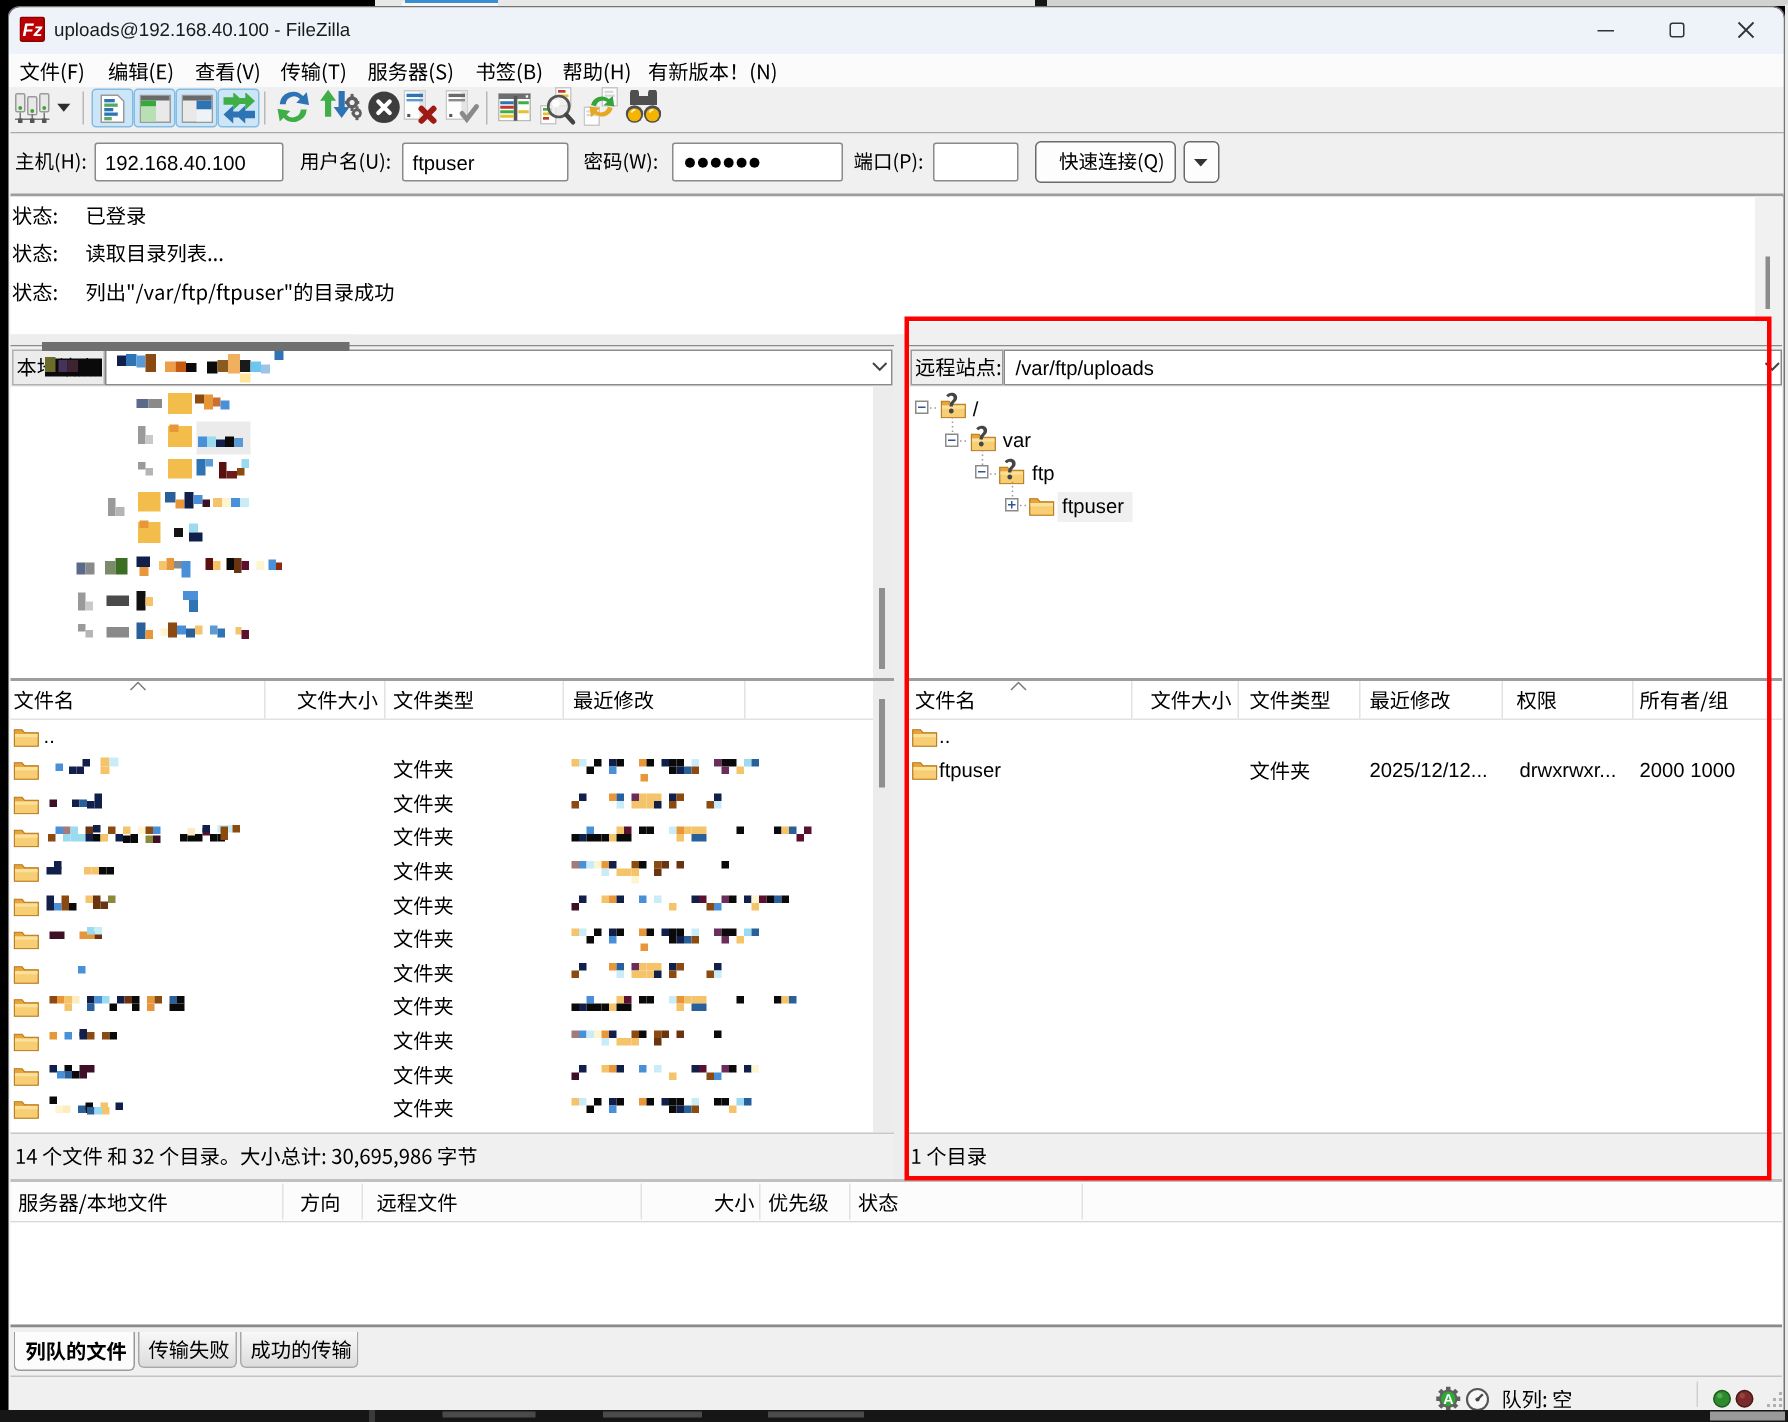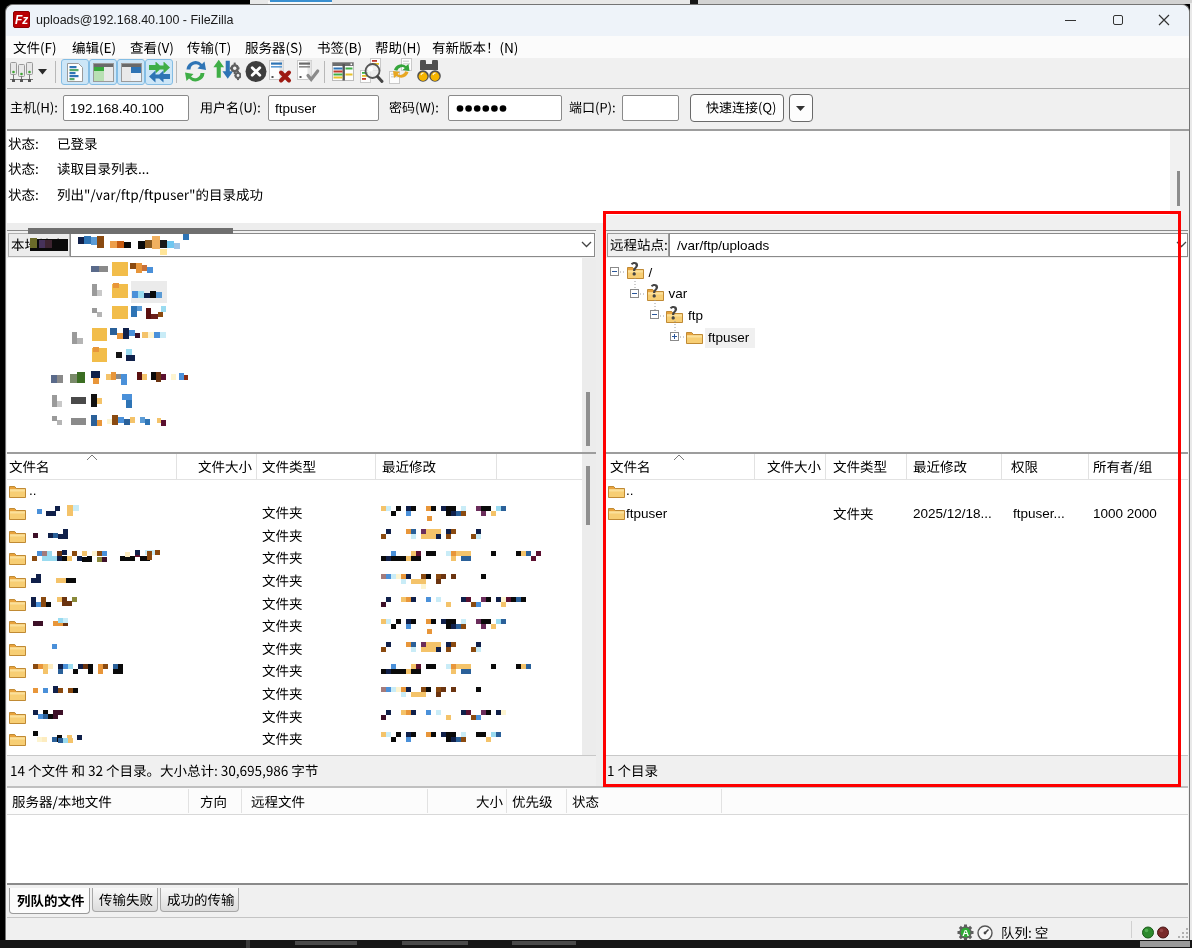--- a/index.html
+++ b/index.html
@@ -1063,23 +1063,23 @@
 <path d="M0.5,2.5 h5.2 l1.6,2 h9.2 v9 h-16 z" fill="#e8a33d" stroke="#b27719" stroke-width="0.8"></path>
 <path d="M1,5.3 h15 v7.7 h-15 z" fill="#f7ce74"></path>
 <path d="M1,5.3 h15 v2.2 h-15 z" fill="#fbe09a"></path>
 </svg>
 <div style="position:absolute;left:626px;top:506px;font-size:13.5px;color:#000;font-weight:normal;white-space:pre;">ftpuser</div>
 <svg style="position:absolute;left:833px;top:506.5px;overflow:visible" width="42" height="19">
     <g transform="translate(0,11.9)">
       <path d="M5.7 -11.1C6.1 -10.4 6.5 -9.5 6.7 -9.0L7.8 -9.4C7.6 -9.9 7.2 -10.8 6.8 -11.4ZM0.7 -9.0V-8.0H2.8C3.6 -5.9 4.6 -4.1 6.0 -2.7C4.5 -1.5 2.7 -0.5 0.5 0.1C0.7 0.3 1.0 0.8 1.1 1.1C3.4 0.3 5.3 -0.6 6.8 -2.0C8.3 -0.6 10.1 0.4 12.4 1.0C12.5 0.7 12.8 0.3 13.1 0.1C10.9 -0.5 9.1 -1.4 7.6 -2.7C8.9 -4.1 10.0 -5.8 10.7 -8.0H12.9V-9.0ZM6.8 -3.4C5.5 -4.7 4.5 -6.2 3.8 -8.0H9.6C8.9 -6.1 8.0 -4.6 6.8 -3.4Z M17.8 -4.6V-3.6H21.7V1.1H22.7V-3.6H26.4V-4.6H22.7V-7.6H25.8V-8.6H22.7V-11.2H21.7V-8.6H19.8C20.0 -9.2 20.2 -9.8 20.3 -10.5L19.3 -10.7C19.0 -8.9 18.5 -7.2 17.7 -6.0C17.9 -5.9 18.3 -5.7 18.5 -5.5C18.9 -6.1 19.2 -6.8 19.5 -7.6H21.7V-4.6ZM17.1 -11.3C16.4 -9.2 15.2 -7.2 13.9 -5.9C14.1 -5.7 14.4 -5.1 14.5 -4.9C14.9 -5.4 15.3 -5.9 15.8 -6.5V1.1H16.7V-8.1C17.2 -9.0 17.7 -10.0 18.1 -11.0Z M29.4 -7.7C29.9 -6.9 30.4 -5.8 30.5 -5.1L31.5 -5.4C31.3 -6.1 30.8 -7.2 30.3 -8.0ZM36.9 -8.0C36.6 -7.2 36.0 -6.1 35.5 -5.4L36.3 -5.1C36.8 -5.8 37.5 -6.8 37.9 -7.7ZM33.3 -11.3V-9.3H28.2V-8.3H33.3C33.2 -7.1 33.1 -5.9 32.9 -4.9H27.8V-3.9H32.7C32.0 -2.0 30.6 -0.6 27.6 0.2C27.9 0.4 28.1 0.8 28.3 1.1C31.5 0.1 33.0 -1.5 33.7 -3.7C34.8 -1.3 36.6 0.3 39.2 1.0C39.4 0.7 39.6 0.3 39.9 0.1C37.4 -0.5 35.7 -1.9 34.7 -3.9H39.7V-4.9H34.0C34.2 -6.0 34.3 -7.1 34.3 -8.3H39.3V-9.3H34.3L34.3 -11.3Z" fill="#000"></path>
     </g>
   </svg>
-<div style="position:absolute;left:913px;top:506px;font-size:13.5px;color:#000;font-weight:normal;white-space:pre;">2025/12/18...</div>
-<div style="position:absolute;left:1013px;top:506px;font-size:13.5px;color:#000;font-weight:normal;white-space:pre;">ftpuser...</div>
-<div style="position:absolute;left:1093px;top:506px;font-size:13.5px;color:#000;font-weight:normal;white-space:pre;">1000 2000</div>
+<div style="position:absolute;left:913px;top:506px;font-size:13.5px;color:#000;font-weight:normal;white-space:pre;">2025/12/12...</div>
+<div style="position:absolute;left:1013px;top:506px;font-size:13.5px;color:#000;font-weight:normal;white-space:pre;">drwxrwxr...</div>
+<div style="position:absolute;left:1093px;top:506px;font-size:13.5px;color:#000;font-weight:normal;white-space:pre;">2000 1000</div>
 <div style="position:absolute;left:604px;top:755px;width:584px;height:1px;background:#c8c8c8;"></div>
 <div style="position:absolute;left:604px;top:756px;width:584px;height:30px;background:#f0f0f0;"></div>
 <svg style="position:absolute;left:607px;top:763.5px;overflow:visible" width="53" height="19">
     <g transform="translate(0,11.9)">
       <path d="M1.2 0.0H6.6V-1.0H4.6V-9.9H3.7C3.1 -9.6 2.5 -9.4 1.6 -9.2V-8.4H3.4V-1.0H1.2Z M16.7 -7.4V1.1H17.8V-7.4ZM17.3 -11.4C16.0 -9.1 13.5 -7.1 11.0 -6.0C11.3 -5.8 11.6 -5.4 11.7 -5.1C13.8 -6.1 15.8 -7.7 17.3 -9.5C19.1 -7.4 20.9 -6.1 22.9 -5.1C23.0 -5.4 23.3 -5.8 23.6 -6.0C21.5 -7.0 19.6 -8.3 17.9 -10.3L18.3 -10.9Z M27.2 -6.3H34.3V-4.1H27.2ZM27.2 -7.3V-9.5H34.3V-7.3ZM27.2 -3.1H34.3V-0.9H27.2ZM26.1 -10.5V1.0H27.2V0.1H34.3V1.0H35.3V-10.5Z M39.3 -4.3C40.2 -3.8 41.3 -3.0 41.8 -2.5L42.5 -3.2C42.0 -3.7 40.9 -4.4 40.0 -4.9ZM39.3 -10.6V-9.7H47.5L47.5 -8.4H39.7V-7.5H47.4L47.3 -6.2H38.4V-5.3H43.7V-2.9C41.8 -2.1 39.7 -1.2 38.4 -0.7L39.0 0.2C40.3 -0.4 42.1 -1.1 43.7 -1.9V-0.0C43.7 0.2 43.7 0.2 43.5 0.2C43.2 0.2 42.5 0.2 41.7 0.2C41.8 0.5 42.0 0.9 42.0 1.1C43.1 1.1 43.8 1.1 44.2 1.0C44.6 0.8 44.8 0.6 44.8 -0.0V-3.2C45.9 -1.4 47.6 -0.1 49.7 0.5C49.9 0.3 50.2 -0.1 50.4 -0.3C48.9 -0.7 47.7 -1.4 46.6 -2.4C47.5 -2.9 48.5 -3.7 49.3 -4.4L48.5 -5.0C47.8 -4.4 46.8 -3.6 46.0 -3.0C45.5 -3.6 45.1 -4.2 44.8 -4.9V-5.3H50.2V-6.2H48.4C48.5 -7.6 48.6 -9.3 48.6 -10.6L47.8 -10.6L47.6 -10.6Z" fill="#000"></path>
     </g>
   </svg>
 <div style="position:absolute;left:7px;top:786px;width:1181px;height:2px;background:#c0c0c0;"></div>
 <div style="position:absolute;left:7px;top:788px;width:1181px;height:26px;background:#fcfcfc;"></div>
 <div style="position:absolute;left:188px;top:789px;width:1px;height:24px;background:#e2e2e2;"></div>

